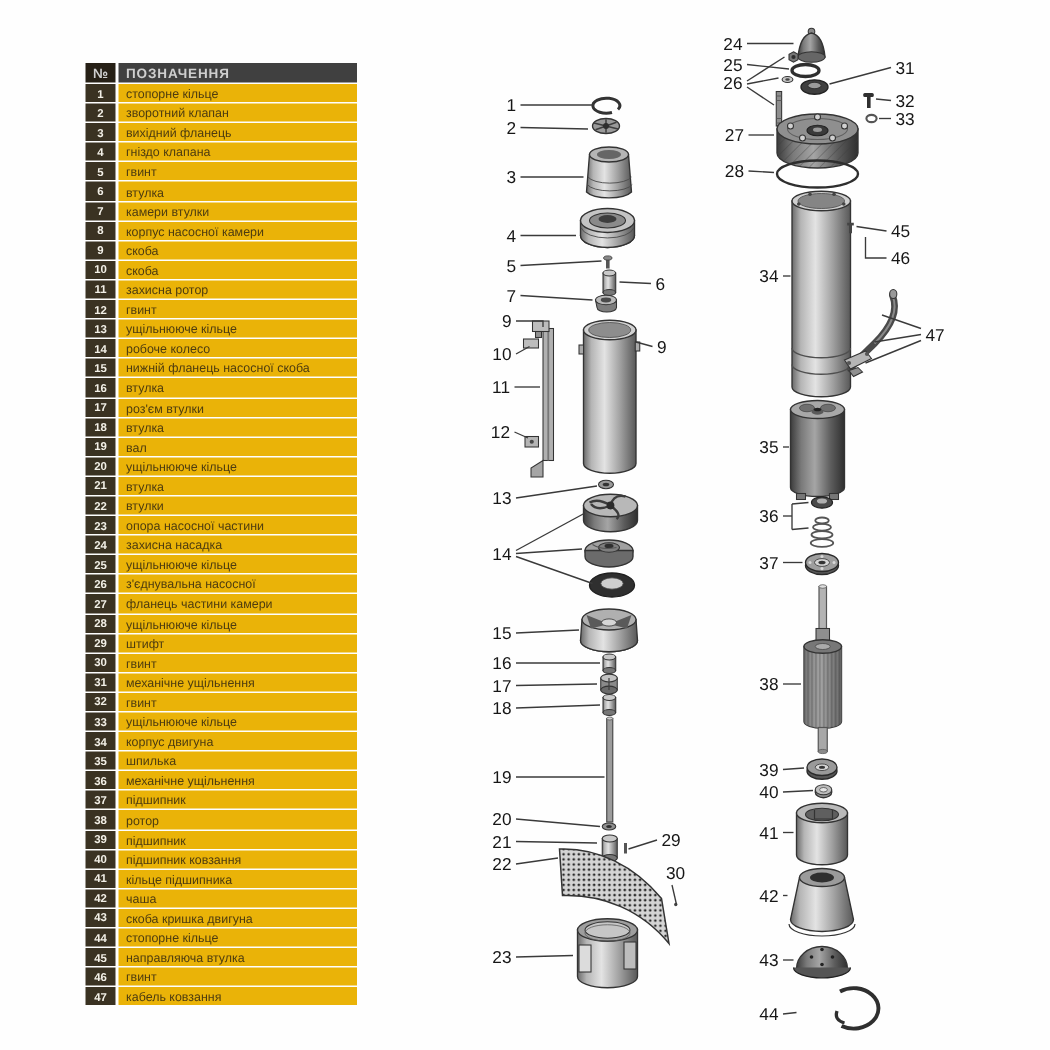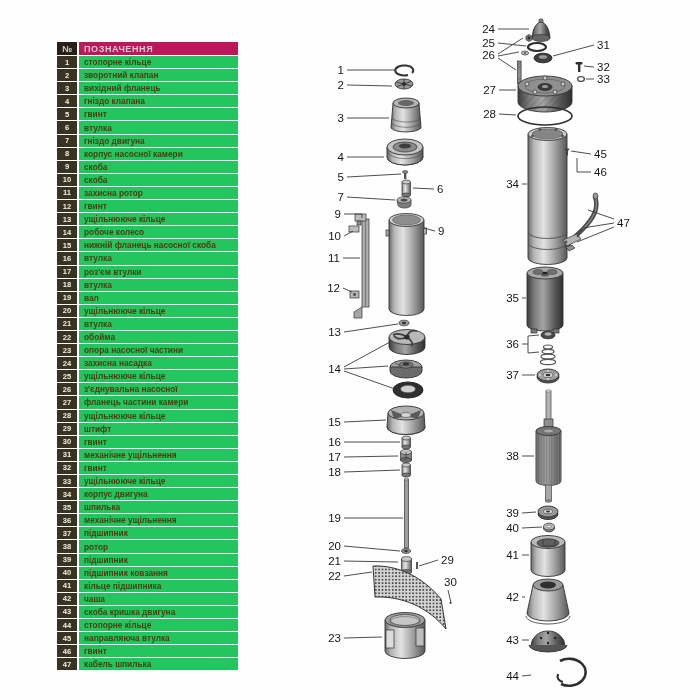--- a/index.html
+++ b/index.html
@@ -3,26 +3,26 @@
 <meta charset="utf-8">
 <style>
   html,body{margin:0;padding:0;background:#ffffff;}
   .stage{position:relative;width:700px;height:700px;background:#fefefe;overflow:hidden;
          font-family:"Liberation Sans",sans-serif;}
   
   .ptable{position:absolute;left:57px;top:42px;width:181px;}
   .thead{display:flex;height:13px;margin-bottom:1px;}
   .thno{width:20px;background:#262016;color:#cfcfcf;font-size:9px;font-weight:bold;
         display:flex;align-items:center;justify-content:center;margin-right:2px;}
-  .thnm{flex:1;background:#be185d;color:#cfcfcf;font-size:9px;font-weight:bold;
+  .thnm{flex:1;background:#404040;color:#cfcfcf;font-size:9px;font-weight:bold;
         display:flex;align-items:center;padding-left:5px;letter-spacing:.6px;}
   .trow{display:flex;height:12.1px;margin-bottom:1px;}
   .tno{width:20px;background:#3a3222;color:#f2efe6;font-size:7.6px;font-weight:bold;
        display:flex;align-items:center;justify-content:center;margin-right:2px;}
-  .tnm{flex:1;background:#22c55e;color:#4d3c10;font-size:8.3px;font-weight:bold;
+  .tnm{flex:1;background:#eab308;color:#4d3c10;font-size:8.3px;font-weight:normal;
        display:flex;align-items:center;padding-left:5px;white-space:nowrap;overflow:hidden;}
   
   .dwrap{position:absolute;left:240px;top:0;width:460px;height:700px;}
   .leader{fill:none;stroke:#3a3a3a;stroke-width:0.9;}
   .cl{font-family:"Liberation Sans",sans-serif;font-size:11.5px;fill:#161616;}
   .ol{stroke:#333;stroke-width:0.9;}
   .tl{stroke:#333;stroke-width:0.7;}
 </style>
 </head>
 <body>
@@ -54,21 +54,21 @@
         <div class="trow">
           <div class="tno">5</div>
           <div class="tnm">гвинт</div>
         </div>
         <div class="trow">
           <div class="tno">6</div>
           <div class="tnm">втулка</div>
         </div>
         <div class="trow">
           <div class="tno">7</div>
-          <div class="tnm">гніздо двигуна</div>
+          <div class="tnm">камери втулки</div>
         </div>
         <div class="trow">
           <div class="tno">8</div>
           <div class="tnm">корпус насосної камери</div>
         </div>
         <div class="trow">
           <div class="tno">9</div>
           <div class="tnm">скоба</div>
         </div>
         <div class="trow">
@@ -114,21 +114,21 @@
         <div class="trow">
           <div class="tno">20</div>
           <div class="tnm">ущільнююче кільце</div>
         </div>
         <div class="trow">
           <div class="tno">21</div>
           <div class="tnm">втулка</div>
         </div>
         <div class="trow">
           <div class="tno">22</div>
-          <div class="tnm">обойма</div>
+          <div class="tnm">втулки</div>
         </div>
         <div class="trow">
           <div class="tno">23</div>
           <div class="tnm">опора насосної частини</div>
         </div>
         <div class="trow">
           <div class="tno">24</div>
           <div class="tnm">захисна насадка</div>
         </div>
         <div class="trow">
@@ -214,21 +214,21 @@
         <div class="trow">
           <div class="tno">45</div>
           <div class="tnm">направляюча втулка</div>
         </div>
         <div class="trow">
           <div class="tno">46</div>
           <div class="tnm">гвинт</div>
         </div>
         <div class="trow">
           <div class="tno">47</div>
-          <div class="tnm">кабель шпилька</div>
+          <div class="tnm">кабель ковзання</div>
         </div>
       </div>
   </div>
 
   <div class="dwrap">
   <svg width="460" height="700" viewBox="240 0 460 700">
     <defs>
       <linearGradient id="gc" x1="0" y1="0" x2="1" y2="0">
         <stop offset="0" stop-color="#6a6a6a"></stop>
             <stop offset=".15" stop-color="#b5b5b5"></stop>

